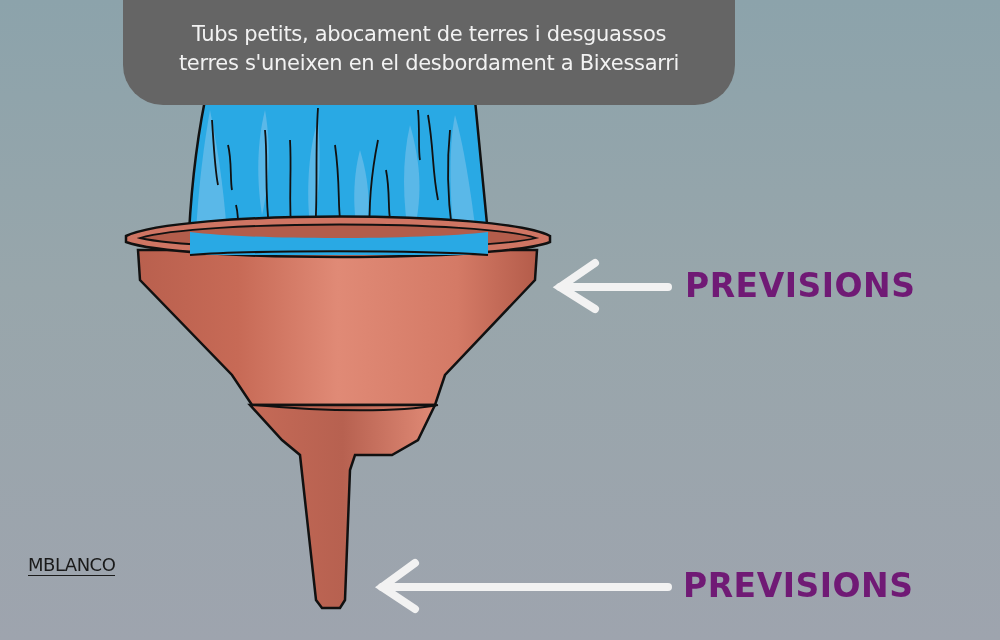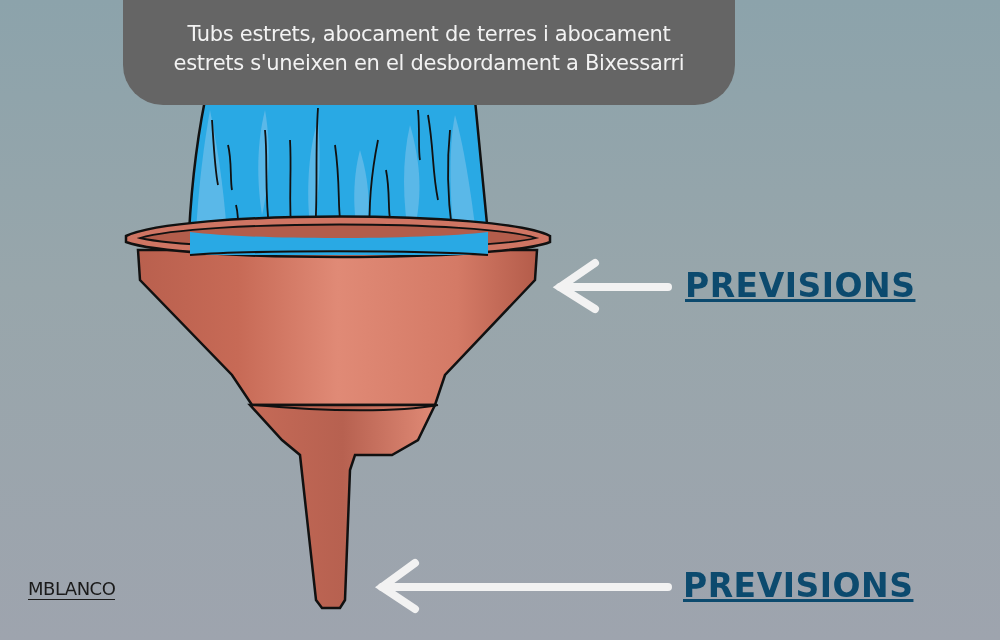--- a/index.html
+++ b/index.html
@@ -12,26 +12,26 @@
   .banner {
     position: absolute; left: 123px; top: -30px; width: 612px; height: 135px;
     background: #656565; border-radius: 0 0 40px 40px;
     box-sizing: border-box; padding-top: 50px;
     color: #f2f2f2; text-align: center; font-size: 21px; line-height: 29px;
     font-family: "DejaVu Sans", sans-serif; letter-spacing: -0.3px;
   }
   .banner div { white-space: nowrap; }
   .label {
     position: absolute; font-family: "DejaVu Sans", sans-serif; font-weight: bold;
-    font-size: 33px; color: #0c4a6e; letter-spacing: 0.5px; text-decoration: underline;
+    font-size: 33px; color: #701a75; letter-spacing: 0.5px;
   }
   .label-previsions { left: 685px; top: 266px; }
   .label-inversions { left: 683px; top: 566px; }
   .signature {
-    position: absolute; left: 28px; top: 579px; font-family: "DejaVu Sans", sans-serif;
+    position: absolute; left: 28px; top: 555px; font-family: "DejaVu Sans", sans-serif;
     font-size: 18px; color: #1a1a1a; border-bottom: 1.5px solid #1a1a1a; line-height: 20px;
     letter-spacing: -0.5px;
   }
 </style>
 </head>
 <body>
 
 <svg class="illustration" viewBox="0 0 1000 640" xmlns="http://www.w3.org/2000/svg">
   <defs>
     <linearGradient id="funnelGrad" x1="0" x2="1" y1="0" y2="0">
@@ -88,20 +88,20 @@
     <path d="M668 287 L560 287"></path>
     <path d="M595 263 L560 287 L595 309"></path>
   </g>
   <g stroke="#f2f2f2" stroke-width="8" stroke-linecap="round" fill="none">
     <path d="M668 587 L382 587"></path>
     <path d="M415 563 L382 587 L415 609"></path>
   </g>
 </svg>
 
 <div class="banner">
-  <div>Tubs estrets, abocament de terres i abocament</div>
-  <div>estrets s'uneixen en el desbordament a Bixessarri</div>
+  <div>Tubs petits, abocament de terres i desguassos</div>
+  <div>terres s'uneixen en el desbordament a Bixessarri</div>
 </div>
 
 <div class="label label-previsions">PREVISIONS</div>
 <div class="label label-inversions">PREVISIONS</div>
 
 <div class="signature">MBLANCO</div>
 
 </body></html>

